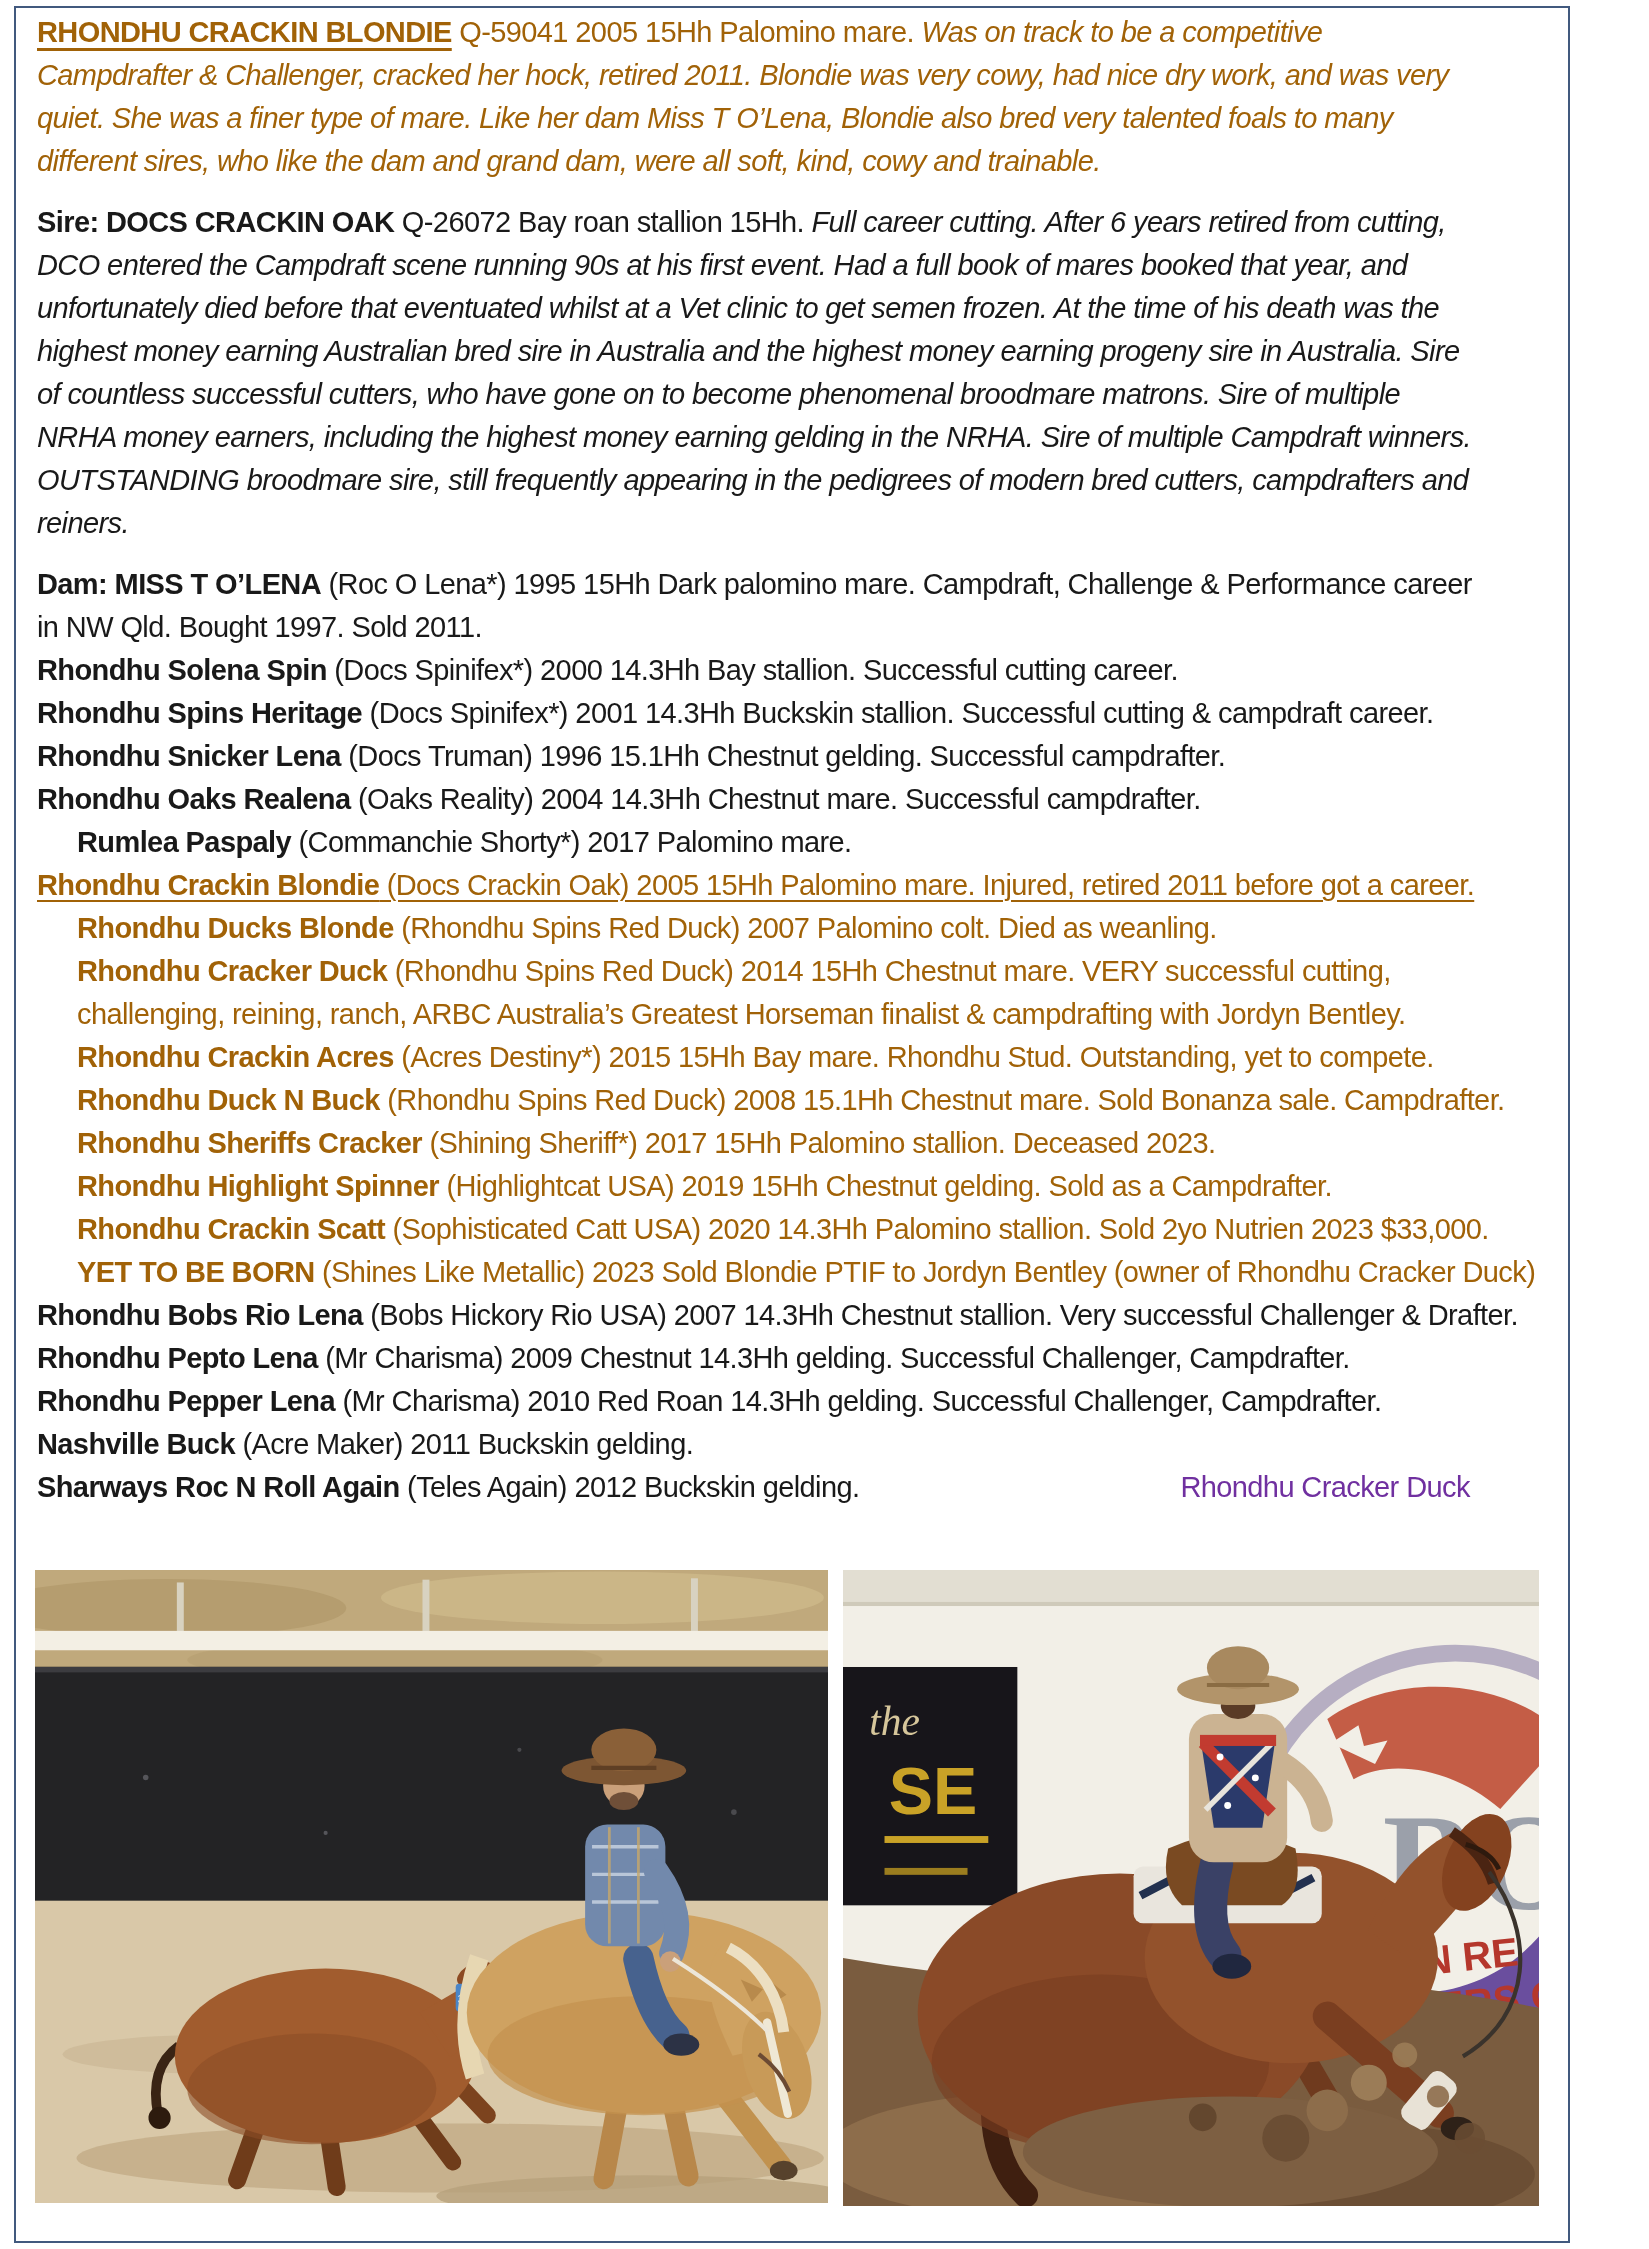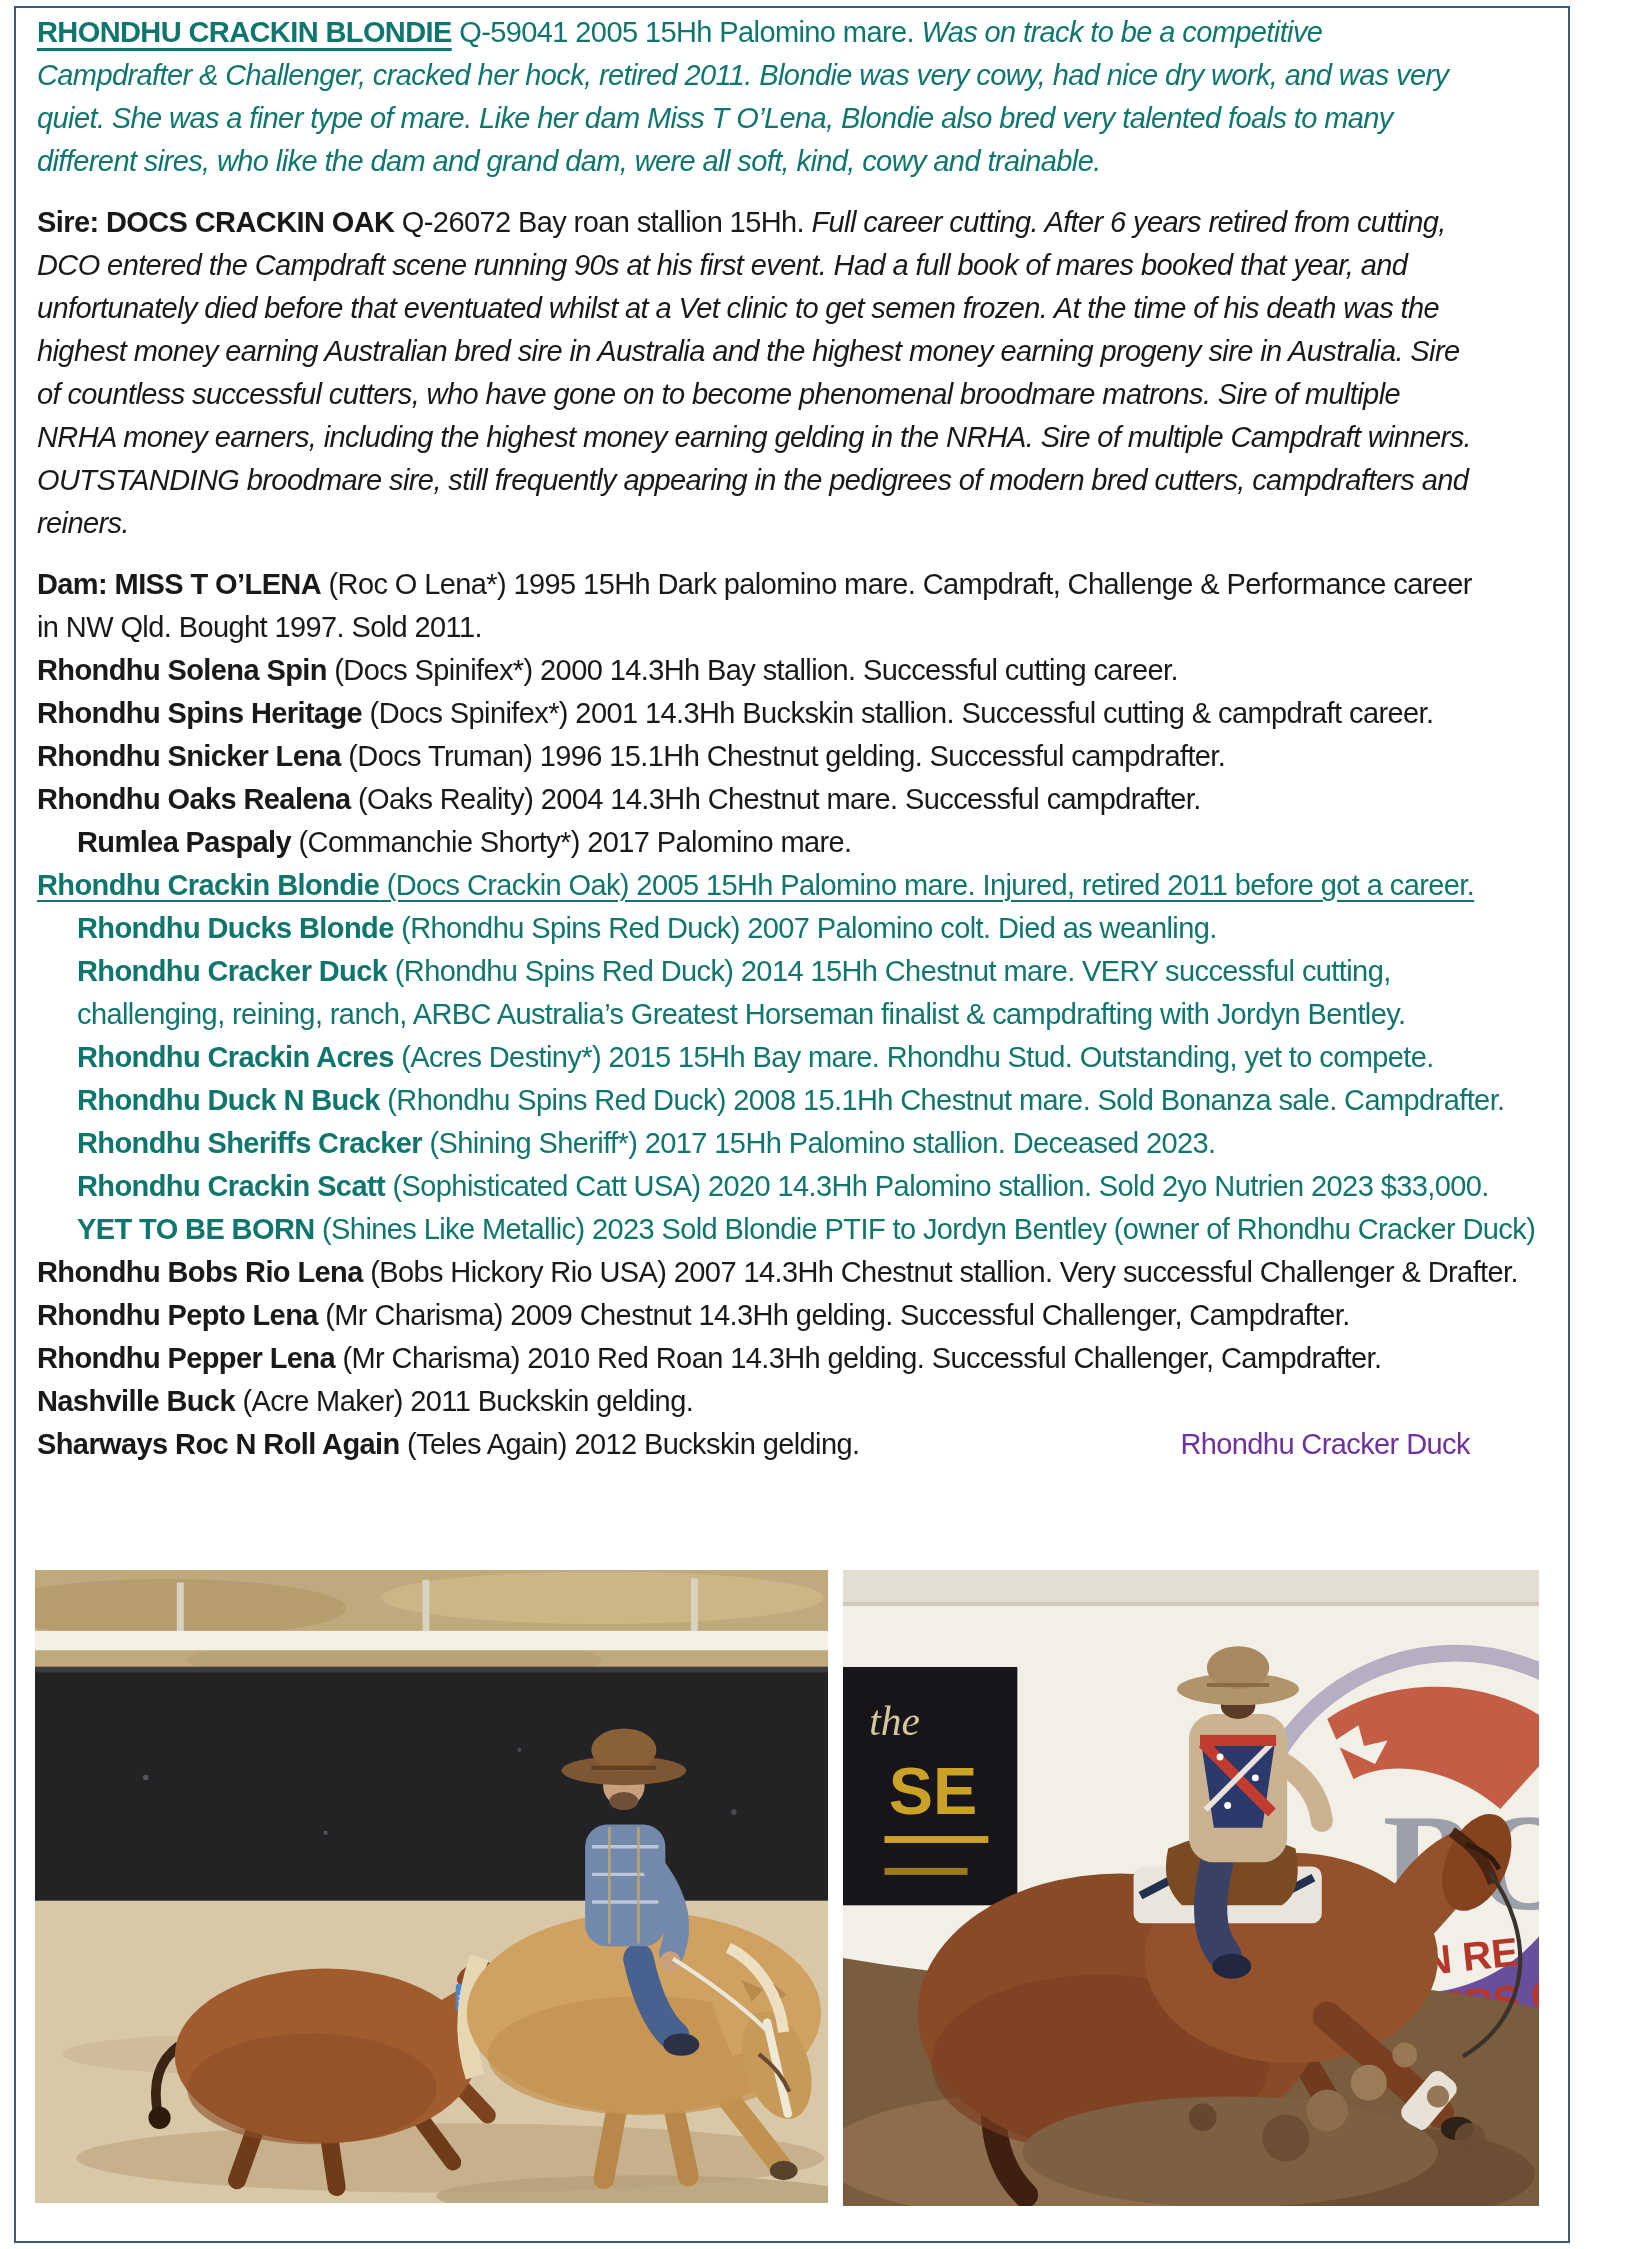--- a/index.html
+++ b/index.html
@@ -13,21 +13,21 @@
   }
   .content{
     position:absolute;left:37px;top:11px;width:1437px;
     font-size:29px;line-height:43px;letter-spacing:-0.6px;
   }
   p{margin:0;}
   .para{margin:0 0 18px 0;}
   .para.dam{margin-bottom:0;}
   .b{font-weight:700;}
   .it{font-style:italic;}
-  .t-blue{color:#0f766e;}
+  .t-blue{color:#a16207;}
   .t-purple{color:#7030a0;}
   .head-ul{text-decoration:underline;text-decoration-thickness:2.8px;text-underline-offset:5.5px;}
   .item{white-space:nowrap;}
   .item .b{font-weight:700;}
   .ind{padding-left:40px;}
   .ul-line{text-decoration:underline;text-decoration-thickness:2.1px;text-underline-offset:4.8px;}
   .lastrow{display:flex;justify-content:space-between;align-items:baseline;}
   .caption{margin-right:4.2px;}
   figure{margin:0;padding:0;position:absolute;overflow:hidden;}
   .photo-left{left:35px;top:1570px;width:793px;height:633px;}
@@ -52,20 +52,21 @@
   <p class="item"><span class="b">Rhondhu Snicker Lena</span><span> (Docs Truman) 1996 15.1Hh Chestnut gelding. Successful campdrafter.</span></p>
   <p class="item"><span class="b">Rhondhu Oaks Realena</span><span> (Oaks Reality) 2004 14.3Hh Chestnut mare. Successful campdrafter.</span></p>
   <p class="item ind"><span class="b">Rumlea Paspaly</span><span> (Commanchie Shorty*) 2017 Palomino mare.</span></p>
   <p class="item t-blue ul-line"><span class="b">Rhondhu Crackin Blondie</span><span> (Docs Crackin Oak) 2005 15Hh Palomino mare. Injured, retired 2011 before got a career.</span></p>
   <p class="item ind t-blue"><span class="b">Rhondhu Ducks Blonde</span><span> (Rhondhu Spins Red Duck) 2007 Palomino colt. Died as weanling.</span></p>
   <p class="item ind t-blue"><span class="b">Rhondhu Cracker Duck</span><span> (Rhondhu Spins Red Duck) 2014 15Hh Chestnut mare. VERY successful cutting,</span></p>
   <p class="item ind t-blue"><span>challenging, reining, ranch, ARBC Australia’s Greatest Horseman finalist &amp; campdrafting with Jordyn Bentley.</span></p>
   <p class="item ind t-blue"><span class="b">Rhondhu Crackin Acres</span><span> (Acres Destiny*) 2015 15Hh Bay mare. Rhondhu Stud. Outstanding, yet to compete.</span></p>
   <p class="item ind t-blue"><span class="b">Rhondhu Duck N Buck</span><span> (Rhondhu Spins Red Duck) 2008 15.1Hh Chestnut mare. Sold Bonanza sale. Campdrafter.</span></p>
   <p class="item ind t-blue"><span class="b">Rhondhu Sheriffs Cracker</span><span> (Shining Sheriff*) 2017 15Hh Palomino stallion. Deceased 2023.</span></p>
+  <p class="item ind t-blue"><span class="b">Rhondhu Highlight Spinner</span><span> (Highlightcat USA) 2019 15Hh Chestnut gelding. Sold as a Campdrafter.</span></p>
   <p class="item ind t-blue"><span class="b">Rhondhu Crackin Scatt</span><span> (Sophisticated Catt USA) 2020 14.3Hh Palomino stallion. Sold 2yo Nutrien 2023 $33,000.</span></p>
   <p class="item ind t-blue"><span class="b">YET TO BE BORN</span><span> (Shines Like Metallic) 2023 Sold Blondie PTIF to Jordyn Bentley (owner of Rhondhu Cracker Duck)</span></p>
   <p class="item"><span class="b">Rhondhu Bobs Rio Lena</span><span> (Bobs Hickory Rio USA) 2007 14.3Hh Chestnut stallion. Very successful Challenger &amp; Drafter.</span></p>
   <p class="item"><span class="b">Rhondhu Pepto Lena</span><span> (Mr Charisma) 2009 Chestnut 14.3Hh gelding. Successful Challenger, Campdrafter.</span></p>
   <p class="item"><span class="b">Rhondhu Pepper Lena</span><span> (Mr Charisma) 2010 Red Roan 14.3Hh gelding. Successful Challenger, Campdrafter.</span></p>
   <p class="item"><span class="b">Nashville Buck</span><span> (Acre Maker) 2011 Buckskin gelding.</span></p>
 
   <div class="lastrow">
     <p class="item"><span class="b">Sharways Roc N Roll Again</span><span> (Teles Again) 2012 Buckskin gelding.</span></p>
     <span class="caption t-purple">Rhondhu Cracker Duck</span>

